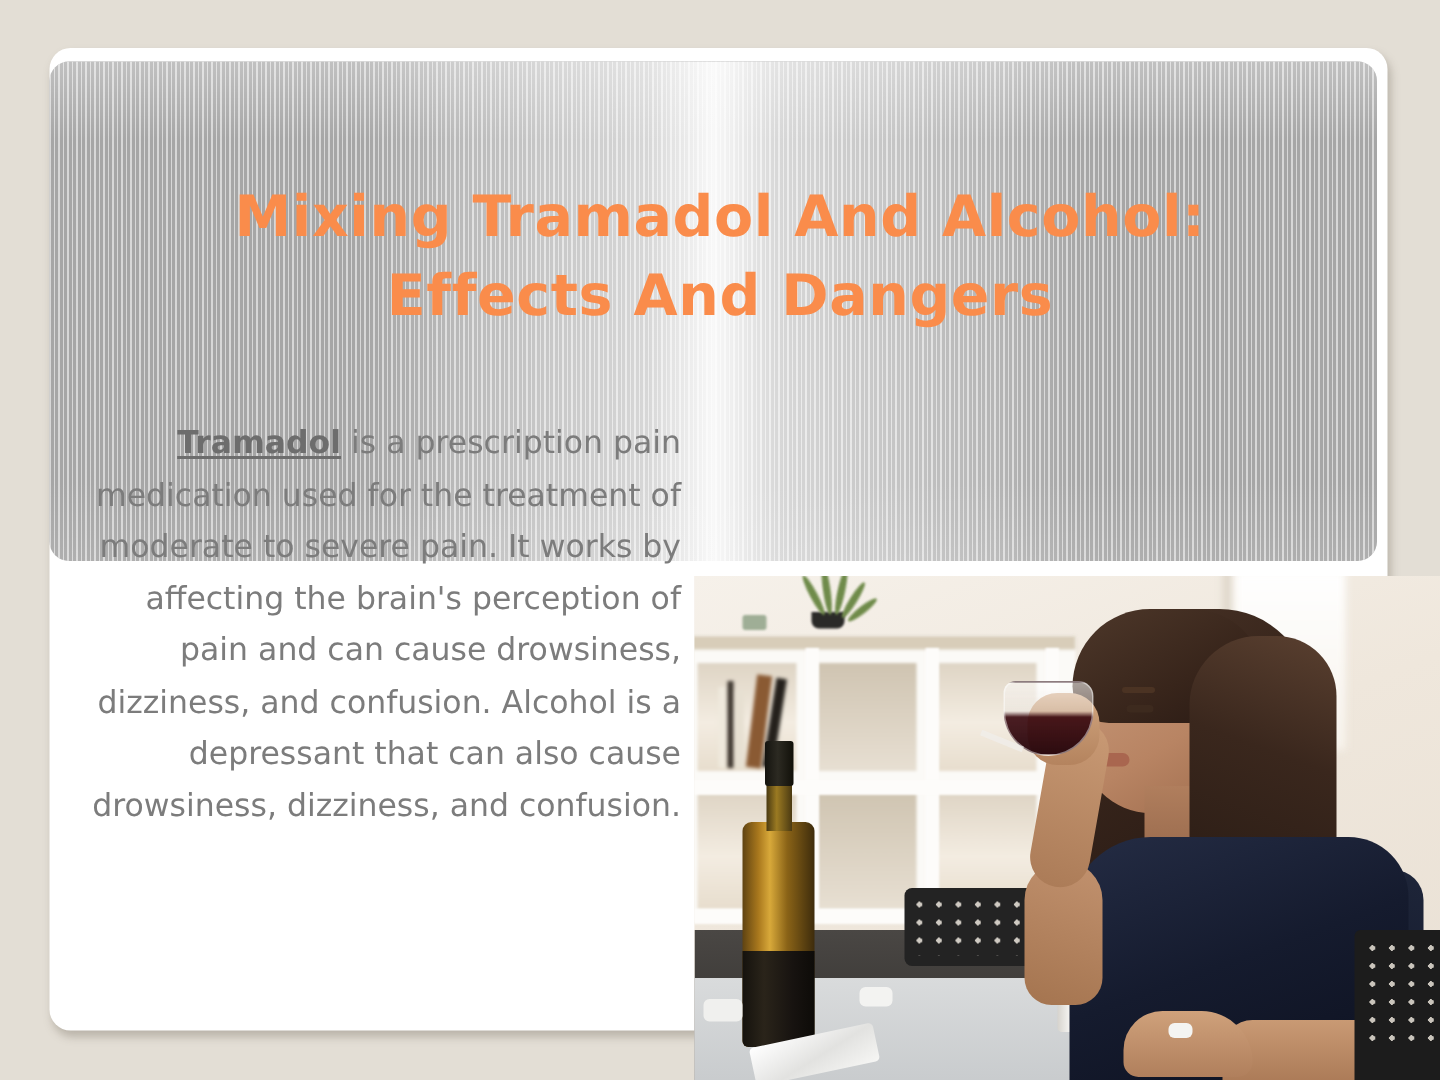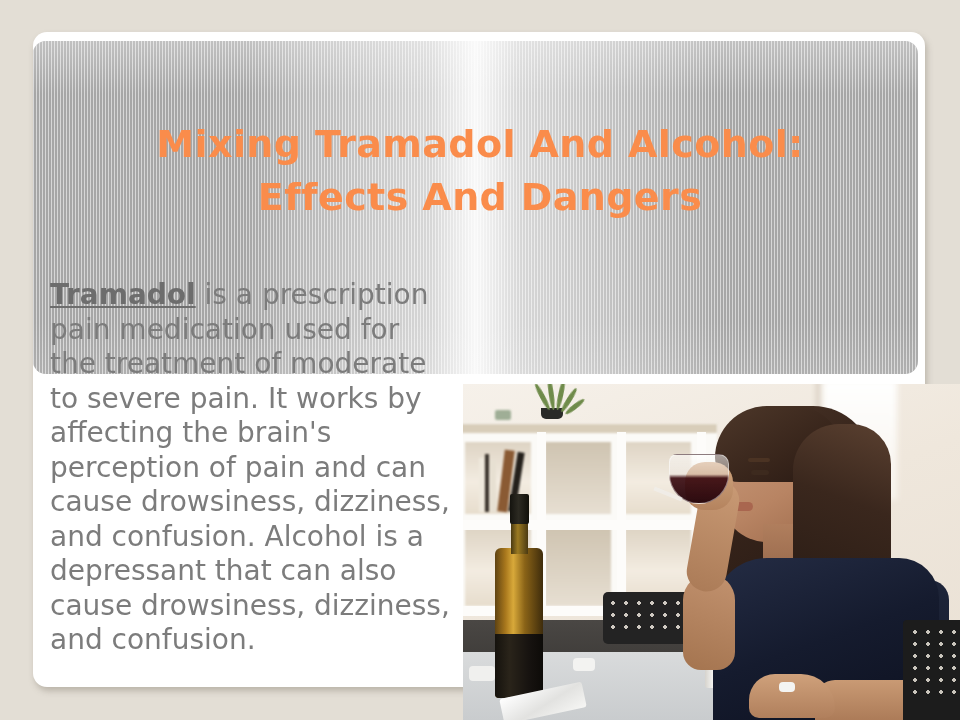--- a/index.html
+++ b/index.html
@@ -93,23 +93,23 @@
     white-space: pre-line;
     z-index: 4;
   }
 
   
   #body-text {
     position: absolute;
     left: 50px;
     top: 278px;
     width: 404px;
-    text-align: left;
+    text-align: right;
     color: #7c7c7c;
-    font-size: 28px;
+    font-size: 21px;
     line-height: 34.5px;
     z-index: 5;
   }
   #body-text .link {
     color: #6d6d6d;
     font-weight: bold;
     text-decoration: underline;
   }
 
   

